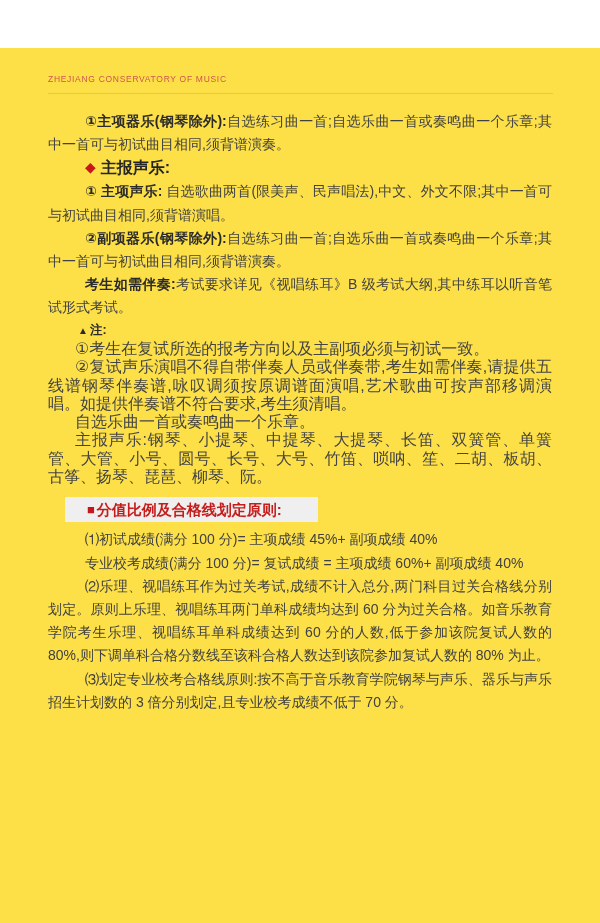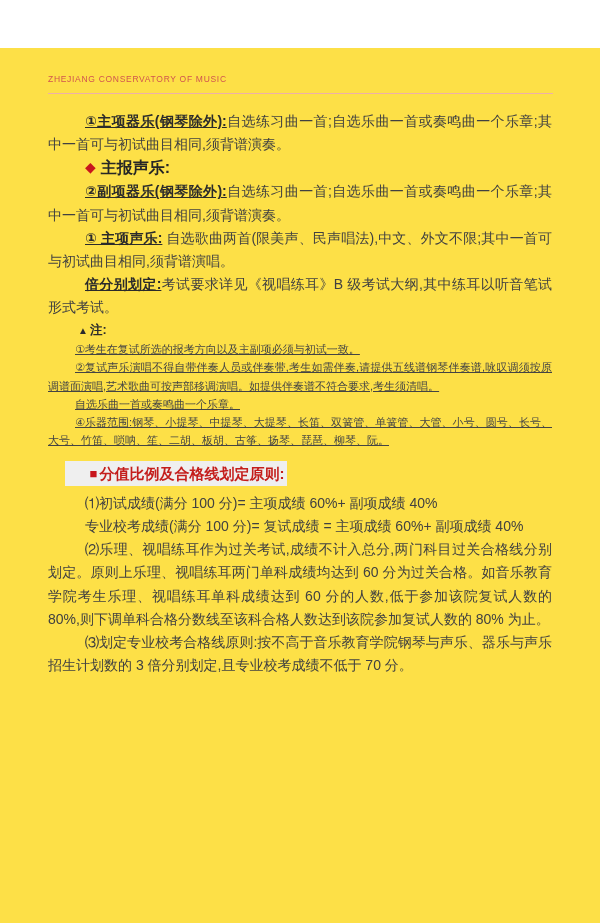--- a/index.html
+++ b/index.html
@@ -12,27 +12,27 @@
   .rule{margin-top:9px;border-top:1.5px solid #eeb0a8;height:0;}
 
   
   .content{position:absolute;left:48px;right:48px;top:62px;color:#414141;}
 
   .sec{margin:0;padding-left:37px;font-size:16px;line-height:23px;font-weight:bold;color:#262626;}
   .sec.first{margin-top:10px;}
   .diamond{color:#c8161d;font-size:14px;margin-right:5px;position:relative;top:-1px;}
 
   .para{margin:0;font-size:14px;line-height:23.2px;text-align:justify;text-indent:37px;color:#414141;}
-  .para b{color:#2b2b2b;text-decoration:underline;}
+  .para b{color:#2b2b2b;}
 
   .note-head{margin:1px 0 0;padding-left:30px;font-size:12.5px;line-height:18.3px;font-weight:bold;color:#2b2b2b;}
   .tri{font-size:10px;margin-right:2px;color:#2b2b2b;}
-  .note{margin:0;font-size:11px;line-height:18.3px;text-align:justify;text-indent:27px;color:#444444;text-decoration:underline;}
+  .note{margin:0;font-size:16px;line-height:18.3px;text-align:justify;text-indent:27px;color:#444444;}
 
-  .bar{margin:11px 0 6px 17px;width:222px;height:25px;line-height:25px;background:#efefef;box-sizing:border-box;padding-left:22px;white-space:nowrap;text-align:center;}
+  .bar{margin:11px 0 6px 17px;width:253px;height:25px;line-height:25px;background:#efefef;box-sizing:border-box;padding-left:22px;white-space:nowrap;}
   .sq{color:#c8161d;font-size:13px;margin-right:2px;position:relative;top:-1px;}
   .bar-text{color:#c41e1c;font-size:15px;font-weight:bold;}
 
   
   .pagenum{position:absolute;left:46px;top:879px;color:#e24a45;font-size:12.5px;}
 </style>
 </head>
 <body>
 
 <div class="page">
@@ -43,37 +43,37 @@
   </div>
 
   <div class="content">
 
 
     <p class="para"><b>①主项器乐(钢琴除外):</b><span>自选练习曲一首;自选乐曲一首或奏鸣曲一个乐章;其中一首可与初试曲目相同,须背谱演奏。</span></p>
 
 
     <p class="sec"><span class="diamond">◆</span><span>主报声乐:</span></p>
 
+    <p class="para"><b>① 主项声乐:</b><span> 自选歌曲两首(限美声、民声唱法),中文、外文不限;其中一首可与初试曲目相同,须背谱演唱。</span></p>
+
     <p class="para"><b>②副项器乐(钢琴除外):</b><span>自选练习曲一首;自选乐曲一首或奏鸣曲一个乐章;其中一首可与初试曲目相同,须背谱演奏。</span></p>
 
-    <p class="para"><b>① 主项声乐:</b><span> 自选歌曲两首(限美声、民声唱法),中文、外文不限;其中一首可与初试曲目相同,须背谱演唱。</span></p>
 
-
-    <p class="para"><b>倍分别划定:</b><span>考试要求详见《视唱练耳》B 级考试大纲,其中练耳以听音笔试形式考试。</span></p>
+    <p class="para"><b>考生如需伴奏:</b><span>考试要求详见《视唱练耳》B 级考试大纲,其中练耳以听音笔试形式考试。</span></p>
 
     <p class="note-head"><span class="tri">▲</span><span>注:</span></p>
 
     <p class="note">①考生在复试所选的报考方向以及主副项必须与初试一致。</p>
     <p class="note">②复试声乐演唱不得自带伴奏人员或伴奏带,考生如需伴奏,请提供五线谱钢琴伴奏谱,咏叹调须按原调谱面演唱,艺术歌曲可按声部移调演唱。如提供伴奏谱不符合要求,考生须清唱。</p>
     <p class="note">自选乐曲一首或奏鸣曲一个乐章。</p>
-    <p class="note">④乐器范围:钢琴、小提琴、中提琴、大提琴、长笛、双簧管、单簧管、大管、小号、圆号、长号、大号、竹笛、唢呐、笙、二胡、板胡、古筝、扬琴、琵琶、柳琴、阮。</p>
+    <p class="note">主报声乐:钢琴、小提琴、中提琴、大提琴、长笛、双簧管、单簧管、大管、小号、圆号、长号、大号、竹笛、唢呐、笙、二胡、板胡、古筝、扬琴、琵琶、柳琴、阮。</p>
 
     <div class="bar"><span class="sq">■</span><span class="bar-text">分值比例及合格线划定原则:</span></div>
 
-    <p class="para">⑴初试成绩(满分 100 分)= 主项成绩 60%+ 副项成绩 40%</p>
+    <p class="para">⑴初试成绩(满分 100 分)= 主项成绩 45%+ 副项成绩 40%</p>
     <p class="para">专业校考成绩(满分 100 分)= 复试成绩 = 主项成绩 60%+ 副项成绩 40%</p>
     <p class="para">⑵乐理、视唱练耳作为过关考试,成绩不计入总分,两门科目过关合格线分别划定。原则上乐理、视唱练耳两门单科成绩均达到 60 分为过关合格。如音乐教育学院考生乐理、视唱练耳单科成绩达到 60 分的人数,低于参加该院复试人数的 80%,则下调单科合格分数线至该科合格人数达到该院参加复试人数的 80% 为止。</p>
     <p class="para">⑶划定专业校考合格线原则:按不高于音乐教育学院钢琴与声乐、器乐与声乐招生计划数的 3 倍分别划定,且专业校考成绩不低于 70 分。</p>
 
   </div>
 
   <div class="pagenum">12</div>
 
 </div>
 

